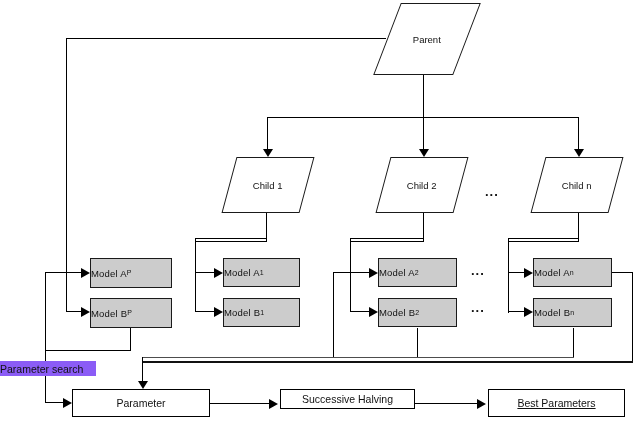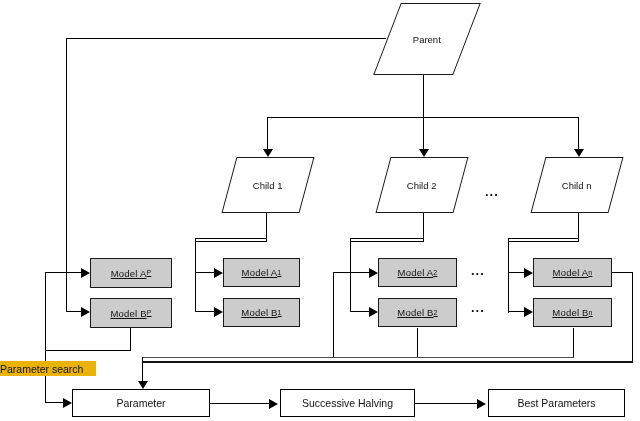--- a/index.html
+++ b/index.html
@@ -13,30 +13,30 @@
   .line.thick{background:#111;}
   .ah-right{position:absolute;width:0;height:0;border-top:5px solid transparent;border-bottom:5px solid transparent;border-left:9px solid #000;}
   .ah-down{position:absolute;width:0;height:0;border-left:5px solid transparent;border-right:5px solid transparent;border-top:8px solid #000;}
   .para{
     position:absolute;border:1.5px solid #1a1a1a;background:#fff;box-sizing:border-box;
     display:flex;align-items:center;justify-content:center;font-size:9.5px;
   }
   .para .plabel{display:inline-block;}
   .model-box{
     position:absolute;background:#cccccc;border:1.7px solid #1a1a1a;box-sizing:border-box;
-    display:flex;align-items:center;justify-content:center;font-size:9.5px;letter-spacing:.2px;text-decoration:underline;
+    display:flex;align-items:center;justify-content:flex-start;font-size:9.5px;letter-spacing:.2px;
   }
   .model-box sub{font-size:7px;line-height:0;}
   .flow-box{
     position:absolute;background:#fff;border:1.5px solid #000;box-sizing:border-box;
     display:flex;align-items:center;justify-content:center;font-size:10.5px;
   }
   .dots{position:absolute;font-size:13px;font-weight:bold;letter-spacing:1px;color:#111;}
   .param-label{
-    position:absolute;left:0;top:361px;width:96px;height:15px;background:#eab308;
+    position:absolute;left:0;top:361px;width:96px;height:15px;background:#8b5cf6;
     font-size:10.5px;display:flex;align-items:center;z-index:5;
   }
 </style>
 </head>
 <body>
 
 <div id="canvas">
 
   <div class="line" style="left:423px;top:75px;width:1px;height:43px;"></div>
   <div class="line" style="left:267px;top:117px;width:312px;height:1px;"></div>
@@ -154,20 +154,20 @@
   </div>
 
   <div class="dots" style="left:471px;top:263px;">...</div>
   <div class="dots" style="left:471px;top:300px;">...</div>
 
   <div class="param-label">Parameter search</div>
 
   <div class="flow-box" style="left:72px;top:389px;width:138px;height:28px;">
     <span>Parameter</span>
   </div>
-  <div class="flow-box" style="left:280px;top:389px;width:135px;height:28px;">
+  <div class="flow-box" style="left:280px;top:389px;width:135px;height:20px;">
     <span>Successive Halving</span>
   </div>
-  <div class="flow-box" style="left:488px;top:389px;width:137px;height:28px;">
+  <div class="flow-box" style="left:488px;top:389px;width:137px;height:28px;text-decoration:underline;">
     <span>Best Parameters</span>
   </div>
 
 </div>
 
 </body></html>

